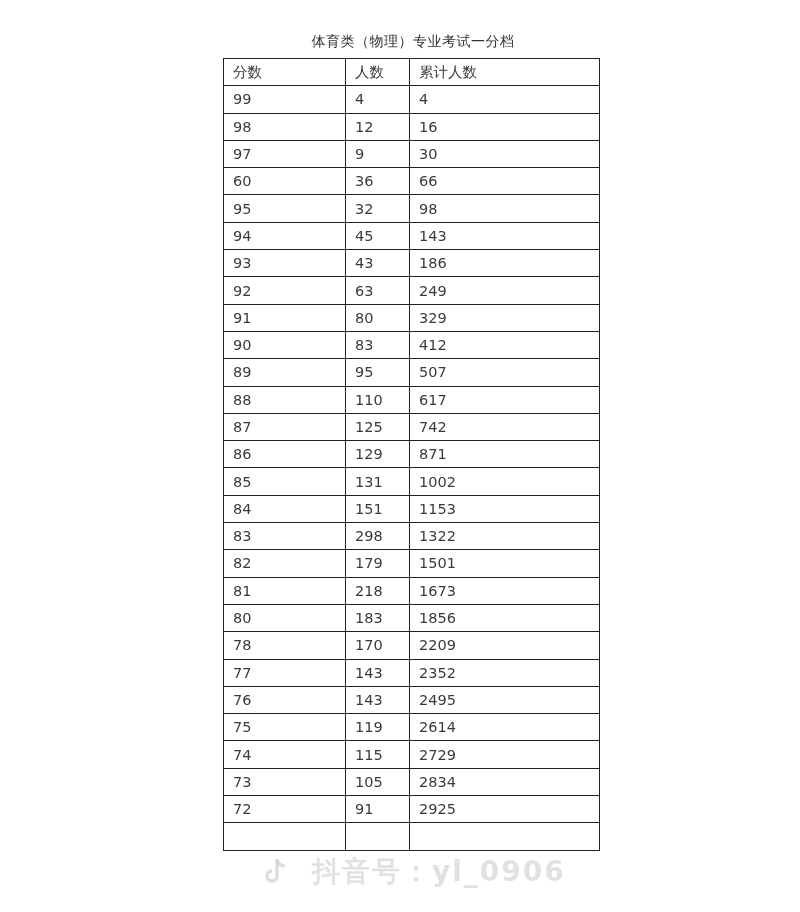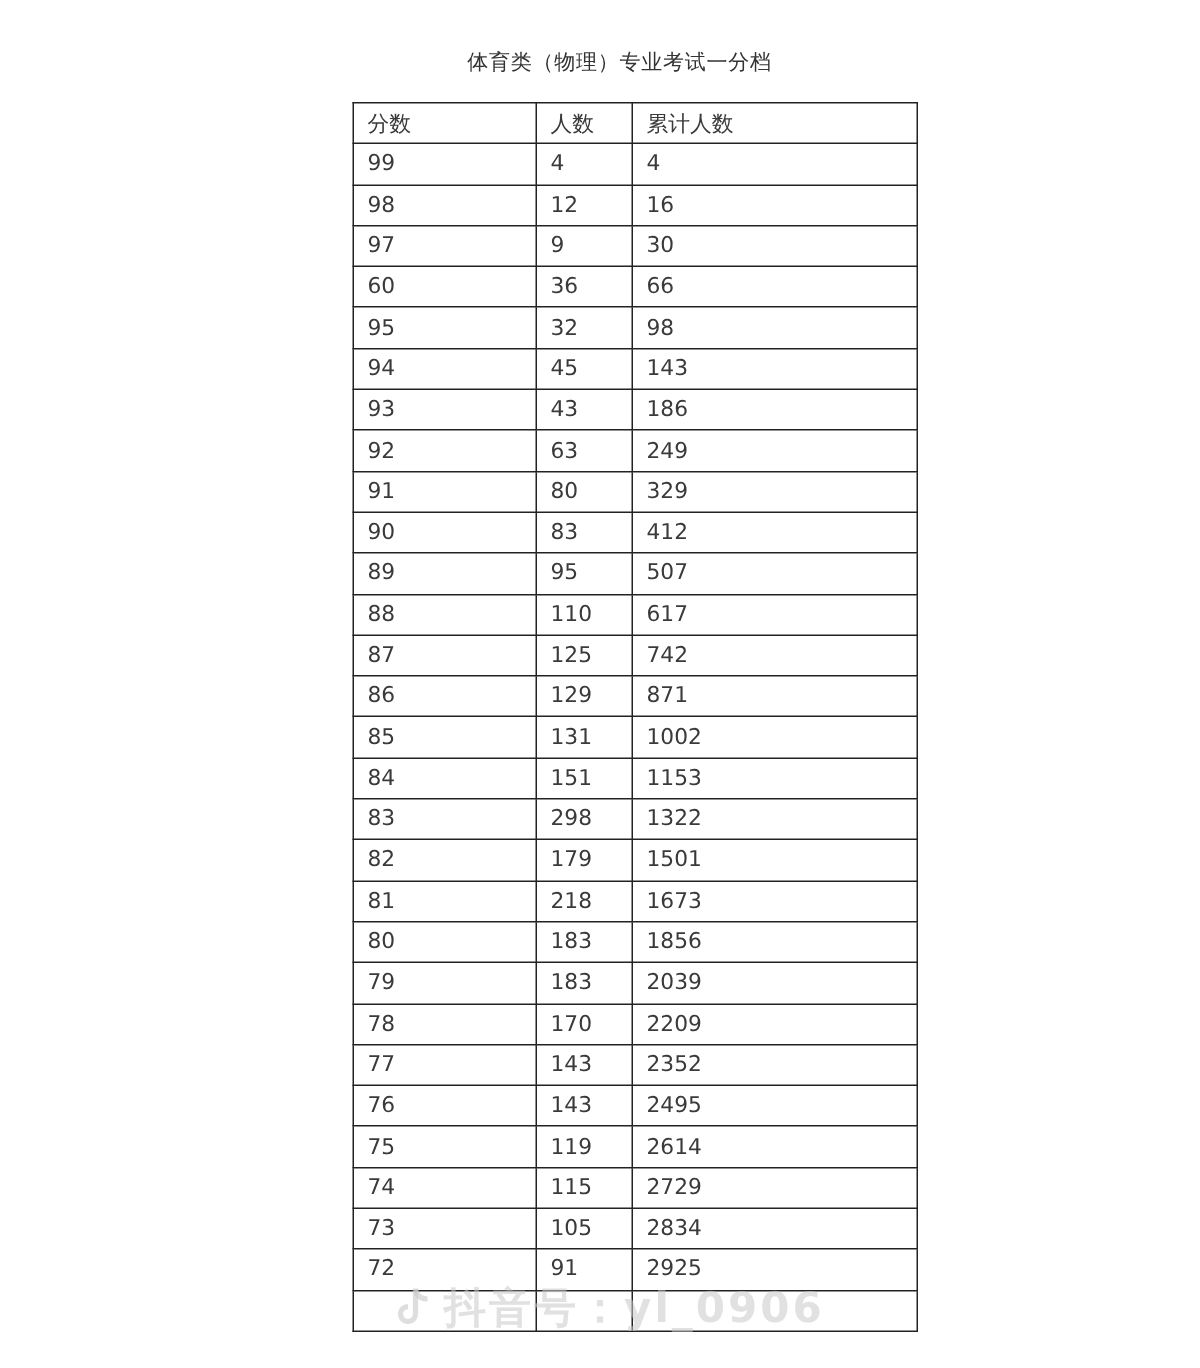--- a/index.html
+++ b/index.html
@@ -6,42 +6,41 @@
     body {
       width: 800px; height: 912px; overflow: hidden; position: relative;
       font-family: "DejaVu Sans", "Liberation Sans", sans-serif;
       color: #333333;
     }
     .title {
       position: absolute; left: 0; top: 33px; width: 826px;
       text-align: center; font-size: 14px; color: #333333; letter-spacing: 0.5px;
     }
     table.score {
-      position: absolute; left: 223px; top: 68px;
+      position: absolute; left: 223px; top: 58px;
       border-collapse: collapse; table-layout: fixed;
       width: 376px;
-      margin-left: 12px;
     }
     table.score td {
       border: 1.5px solid #222222;
       height: 26.3px;
       padding: 0 0 0 9px;
       font-size: 14.5px;
       color: #3a3a3a;
       vertical-align: middle;
       white-space: nowrap;
     }
     col.c1 { width: 122px; }
     col.c2 { width: 64px; }
     col.c3 { width: 190px; }
     .watermark {
       position: absolute; left: 262px; top: 853px;
       font-size: 28px; color: rgba(200,200,200,0.55);
       font-weight: bold; letter-spacing: 2px; pointer-events: none;
-      display: flex; align-items: center; gap: 8px;
+      display: flex; align-items: center; gap: 24px;
     }
     .wm-icon {
       width: 26px; height: 30px; display: inline-block;
     }
   </style>
 </head>
 <body>
 
 <div class="title">体育类（物理）专业考试一分档</div>
 
@@ -151,25 +150,20 @@
         <td>81</td>
         <td>218</td>
         <td>1673</td>
       </tr>
       <tr>
         <td>80</td>
         <td>183</td>
         <td>1856</td>
       </tr>
       <tr>
-        <td>79</td>
-        <td>183</td>
-        <td>2039</td>
-      </tr>
-      <tr>
         <td>78</td>
         <td>170</td>
         <td>2209</td>
       </tr>
       <tr>
         <td>77</td>
         <td>143</td>
         <td>2352</td>
       </tr>
       <tr>

